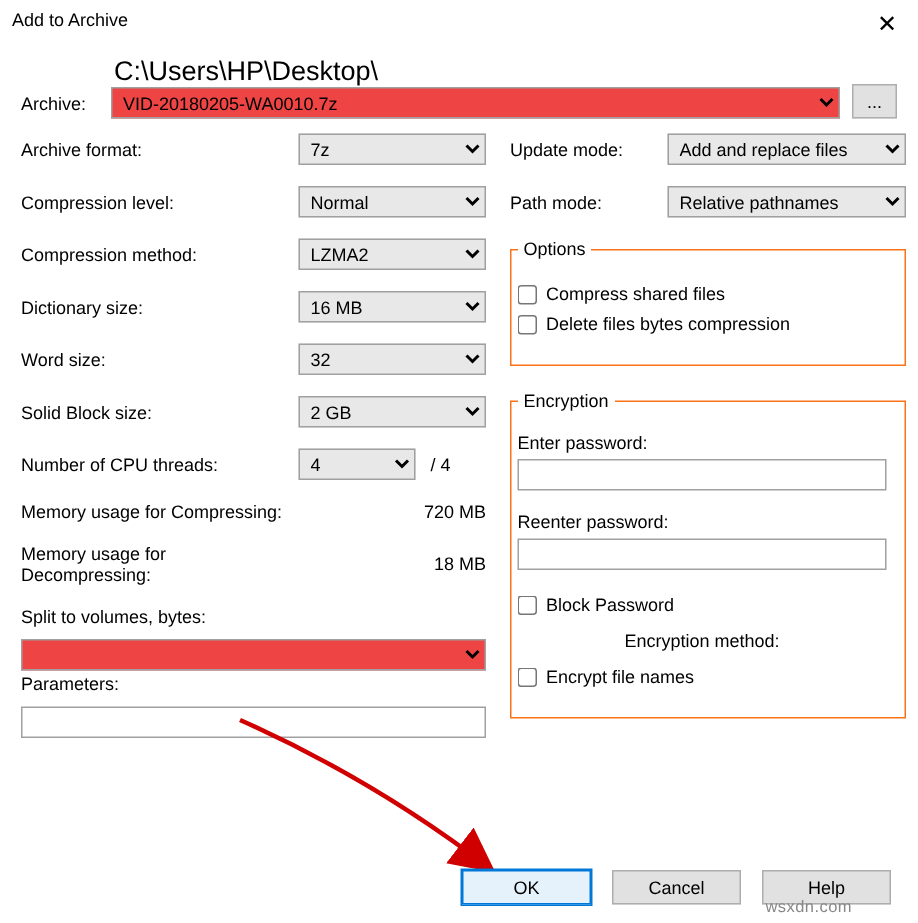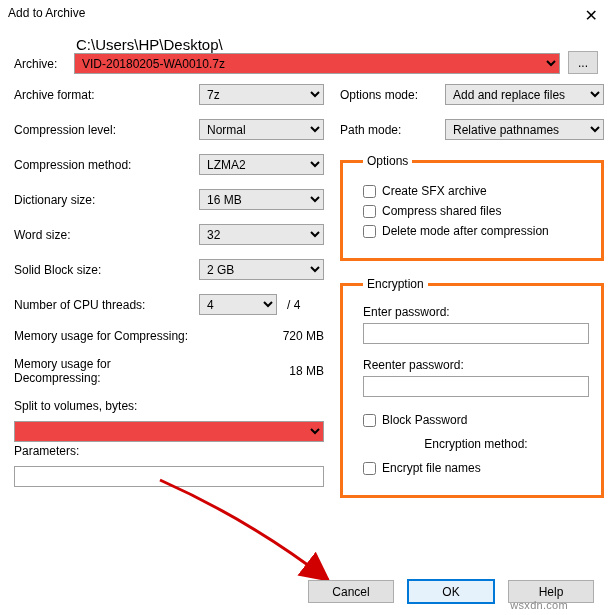--- a/index.html
+++ b/index.html
@@ -5,40 +5,40 @@
     * { box-sizing: border-box; margin: 0; padding: 0; }
     body { font-family: "Segoe UI", Tahoma, sans-serif; font-size: 12px; color: #000; background: #fff; width: 612px; height: 615px; overflow: hidden; position: relative; }
     
     .titlebar { display: flex; justify-content: space-between; padding: 6px 10px 4px 8px; border-bottom: 1px solid transparent; }
     .titlebar .title { font-size: 12px; }
     .close-x { font-size: 16px; font-weight: 300; cursor: default; padding: 0 4px; }
     
     .content { padding: 10px 14px 0 14px; display: flex; gap: 16px; }
     .left-col { flex: 0 0 310px; }
     .right-col { flex: 1; }
-    .path-text { font-size: 15px; padding-left: 2px; }
+    .path-text { font-size: 18px; padding-left: 2px; }
     
     select, input[type="text"], input[type="password"] { font-family: inherit; font-size: 12px; border: 1px solid #a0a0a0; background: #fff; height: 21px; padding: 1px 3px; }
     select { background: #e8e8e8; }
     select.white { background: #ef4444; }
     
     .browse-btn { width: 30px; height: 23px; border: 1px solid #adadad; background: #e1e1e1; font-size: 12px; display: flex; align-items: center; justify-content: center; cursor: default; }
     
     .form-row { display: flex; align-items: center; margin-bottom: 14px; }
     .form-row .lbl { width: 185px; }
     .form-row select { width: 125px; }
     .form-row select.narrow { width: 78px; }
     .form-row .tail { margin-left: 10px; }
     .form-row .val-right { width: 125px; text-align: right; }
     
     .right-row { display: flex; align-items: center; margin-bottom: 14px; }
     .right-row .lbl { width: 105px; }
     .right-row select { width: 159px; }
     
-    fieldset { border: 3px solid #f97316; padding: 10px 12px 14px 20px; margin-bottom: 16px; }
+    fieldset { border: 1px solid #f97316; padding: 10px 12px 14px 4px; margin-bottom: 16px; }
     fieldset legend { padding: 0 4px; font-size: 12px; }
     
     .chk-row { display: flex; align-items: center; margin: 6px 0; gap: 6px; }
     .chk-row input[type="checkbox"] { width: 13px; height: 13px; }
     
     .enc-label { margin: 4px 0 4px 0; }
     .enc-input { width: 100%; margin-bottom: 10px; }
     .enc-method { display: flex; align-items: center; justify-content: space-between; margin: 10px 0; flex-direction: column; }
     .enc-method select { width: 96px; }
     
@@ -119,41 +119,37 @@
       <span class="val-right">18 MB</span>
     </div>
     <div class="section-label">Split to volumes, bytes:</div>
     <select class="white split-input"><option></option></select>
     <div class="section-label" style="">Parameters:</div>
     <input type="text" class="params-input" value="" style="">
   </div>
 
   <div class="right-col">
     <div class="right-row">
-      <span class="lbl">Options mode:</span>
+      <span class="lbl">Update mode:</span>
       <select><option>Add and replace files</option></select>
     </div>
     <div class="right-row">
       <span class="lbl">Path mode:</span>
       <select><option>Relative pathnames</option></select>
     </div>
 
     <fieldset>
       <legend>Options</legend>
       <div class="chk-row">
           <input type="checkbox" style="">
-          <span>Create SFX archive</span>
-        </div>
-      <div class="chk-row">
-          <input type="checkbox" style="">
           <span>Compress shared files</span>
         </div>
       <div class="chk-row">
           <input type="checkbox" style="">
-          <span>Delete mode after compression</span>
+          <span>Delete files bytes compression</span>
         </div>
     </fieldset>
 
     <fieldset>
       <legend>Encryption</legend>
       <div class="enc-label">Enter password:</div>
       <input type="password" class="enc-input" style="">
       <div class="enc-label">Reenter password:</div>
       <input type="password" class="enc-input" style="">
       <div class="chk-row">
@@ -174,18 +170,18 @@
 <svg class="arrow" width="220" height="130">
   <defs>
     <marker id="ah" markerWidth="12" markerHeight="12" refX="9" refY="5" orient="auto">
       <path d="M0,0 L10,5 L0,10 Z" fill="#d00000"></path>
     </marker>
   </defs>
   <path d="M 10 10 Q 100 50 178 110" stroke="#d00000" stroke-width="3" fill="none" marker-end="url(#ah)"></path>
 </svg>
 
 <div class="buttons">
+  <div class="btn primary">OK</div>
   <div class="btn">Cancel</div>
-  <div class="btn primary">OK</div>
   <div class="btn">Help</div>
 </div>
 
 <div class="watermark">wsxdn.com</div>
 
 </body></html>

